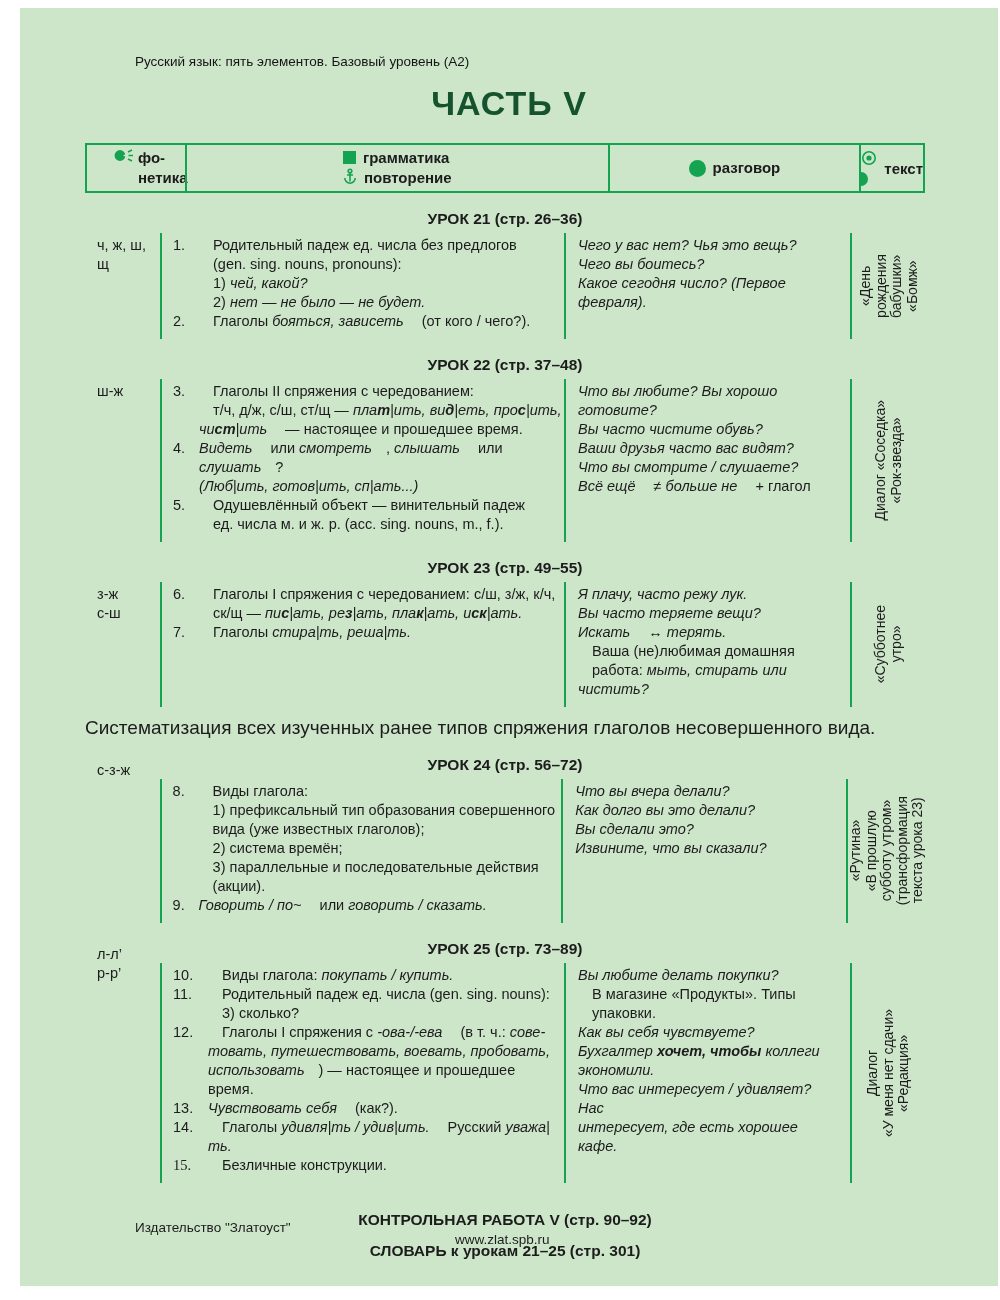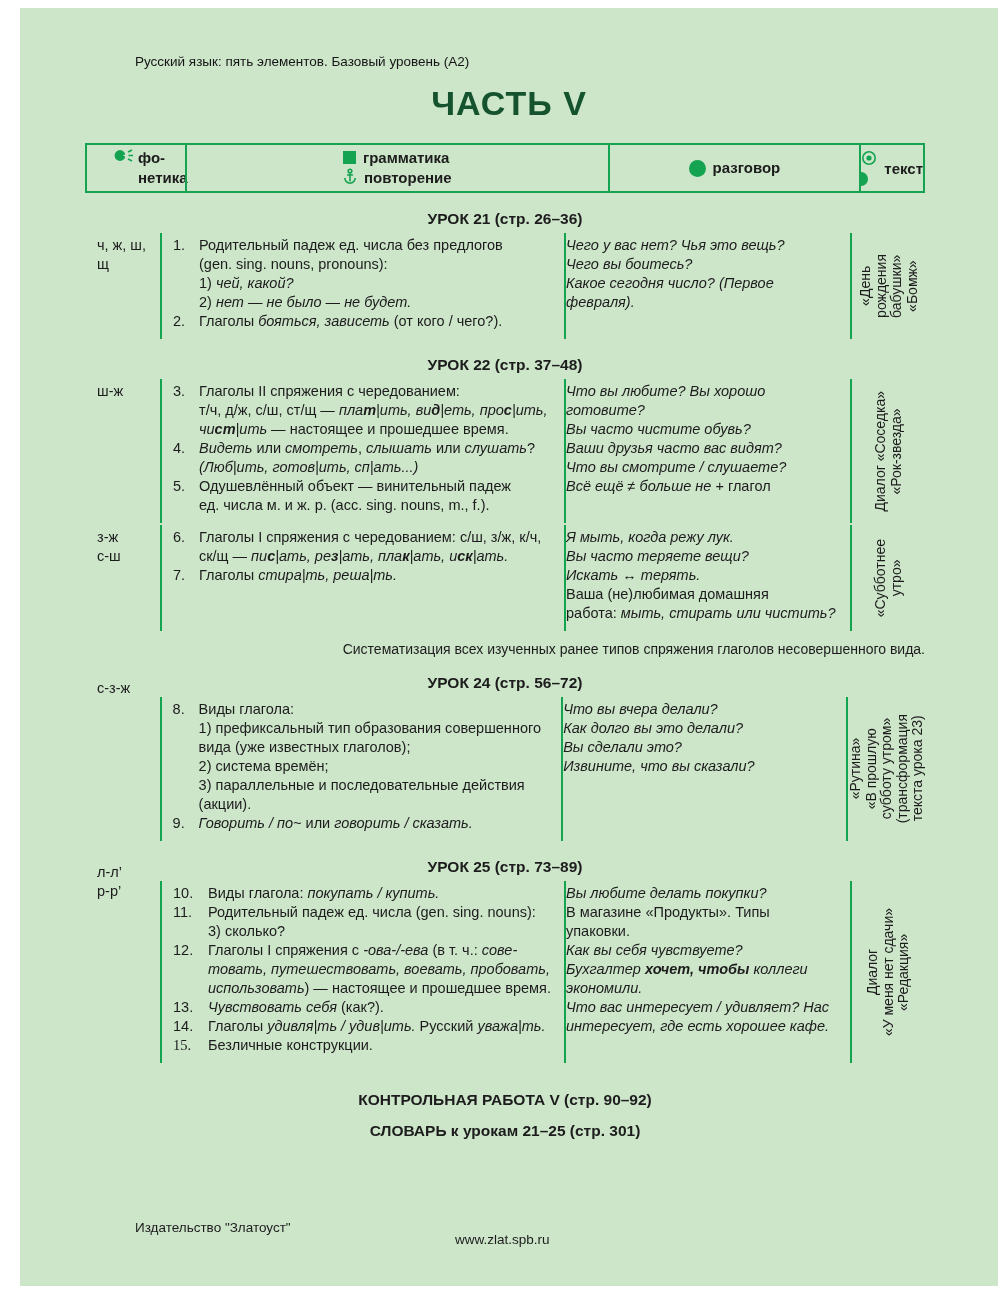--- a/index.html
+++ b/index.html
@@ -33,34 +33,34 @@
   .icon-square{width:13px;height:13px;background:#14a351;display:inline-block;}
   .icon-dot{width:17px;height:17px;background:#14a351;border-radius:50%;display:inline-block;}
   .icon-half{width:7px;height:14px;background:#14a351;border-radius:0 8px 8px 0;display:inline-block;}
   .icons-col{display:flex;flex-direction:column;align-items:flex-start;gap:3px;}
   svg .st{stroke:#14a351;fill:none;stroke-width:1.6;}
   
   .lheader{margin:17px 73px 5px 65px;text-align:center;font-weight:bold;font-size:15.5px;}
   .lrow{display:flex;margin:2px 73px 0 65px;font-size:14.5px;line-height:19px;}
   .pcell{width:75px;box-sizing:border-box;padding:3px 0 0 12px;}
   .gcell{width:404px;box-sizing:border-box;border-left:2px solid #14a351;padding:3px 0 8px 11px;}
-  .ccell{width:286px;box-sizing:border-box;border-left:2px solid #14a351;padding:3px 12px 8px 0;}
+  .ccell{width:286px;box-sizing:border-box;border-left:2px solid #14a351;padding:3px 12px 8px 12px;}
   .tcell{flex:1;box-sizing:border-box;border-left:2px solid #14a351;display:flex;align-items:center;justify-content:center;padding:3px 0;}
   .lift{margin-top:-21px;}
   .gline{display:flex;}
   .num{flex:0 0 26px;}
   .gtext{flex:1;}
-  .s-r{font-style:normal;}
+  .s-r{font-style:normal;margin-left:14px;}
   .s-i{font-style:italic;}
   .s-bi{font-weight:bold;font-style:italic;}
   .vtext{
     writing-mode:vertical-rl;transform:rotate(180deg);
     font-size:14px;line-height:15.5px;text-align:center;white-space:nowrap;
   }
-  .note{margin:10px 73px 0 65px;text-align:right;font-size:14px;}
+  .note{margin:10px 73px 0 65px;text-align:left;font-size:19px;}
   .bottom1{margin:28px 73px 0 65px;text-align:center;font-weight:bold;font-size:15.5px;}
   .bottom2{margin:13px 73px 0 65px;text-align:center;font-weight:bold;font-size:15.5px;}
   .footer{position:absolute;top:1212px;left:0;width:100%;font-size:13.5px;}
   .footer .pub{position:absolute;left:115px;top:0;}
   .footer .url{position:absolute;left:435px;top:12px;}
 </style>
 </head>
 <body>
 
 <div class="page">
@@ -208,41 +208,42 @@
           <div class="cline"><span class="s-i">Что вы смотрите / слушаете?</span></div>
           <div class="cline"><span class="s-i">Всё ещё</span><span class="s-r"> ≠ </span><span class="s-i">больше не</span><span class="s-r"> + глагол</span></div>
         </div>
         <div class="tcell">
           <div class="vtext">
             <div class="vline">Диалог «Соседка»</div>
             <div class="vline">«Рок-звезда»</div>
           </div>
         </div>
       </div>
+      <div class="lheader">УРОК 23 (стр. 49–55)</div>
       <div class="lrow">
         <div class="pcell">
           <div class="pline">з-ж</div>
           <div class="pline">с-ш</div>
         </div>
         <div class="gcell">
           <div class="gline">
             <span class="num" style="flex-basis: 26px;">6.</span>
             <span class="gtext"><span class="s-r">Глаголы I спряжения с чередованием: с/ш, з/ж, к/ч,</span></span>
           </div>
           <div class="gline">
             <span class="num" style="flex-basis: 26px;"></span>
             <span class="gtext"><span class="s-r">ск/щ — </span><span class="s-i">пи</span><span class="s-bi">с</span><span class="s-i">|ать, ре</span><span class="s-bi">з</span><span class="s-i">|ать, пла</span><span class="s-bi">к</span><span class="s-i">|ать, и</span><span class="s-bi">ск</span><span class="s-i">|ать.</span></span>
           </div>
           <div class="gline">
             <span class="num" style="flex-basis: 26px;">7.</span>
             <span class="gtext"><span class="s-r">Глаголы </span><span class="s-i">стира|ть, реша|ть.</span></span>
           </div>
         </div>
         <div class="ccell">
-          <div class="cline"><span class="s-i">Я мыть, когда режу лук.</span></div>
+          <div class="cline"><span class="s-i">Я плачу, часто режу лук.</span></div>
           <div class="cline"><span class="s-i">Вы часто теряете вещи?</span></div>
           <div class="cline"><span class="s-i">Искать</span><span class="s-r"> ↔ </span><span class="s-i">терять.</span></div>
           <div class="cline"><span class="s-r">Ваша (не)любимая домашняя</span></div>
           <div class="cline"><span class="s-r">работа: </span><span class="s-i">мыть, стирать или чистить?</span></div>
         </div>
         <div class="tcell">
           <div class="vtext">
             <div class="vline">«Субботнее</div>
             <div class="vline">утро»</div>
           </div>

